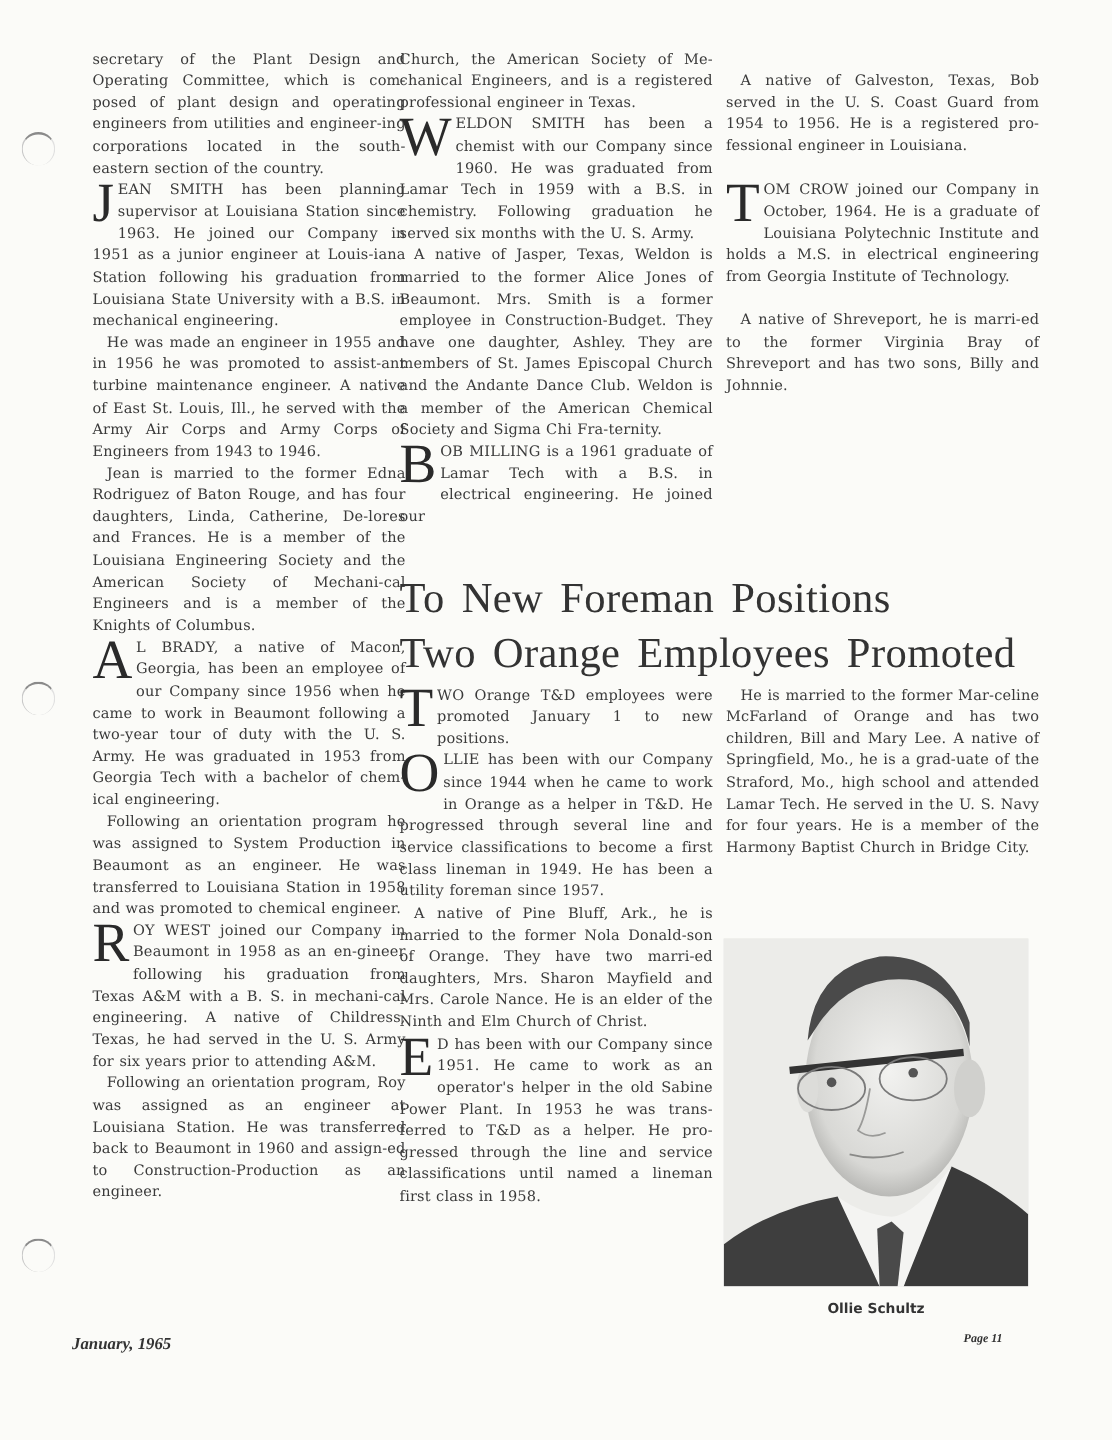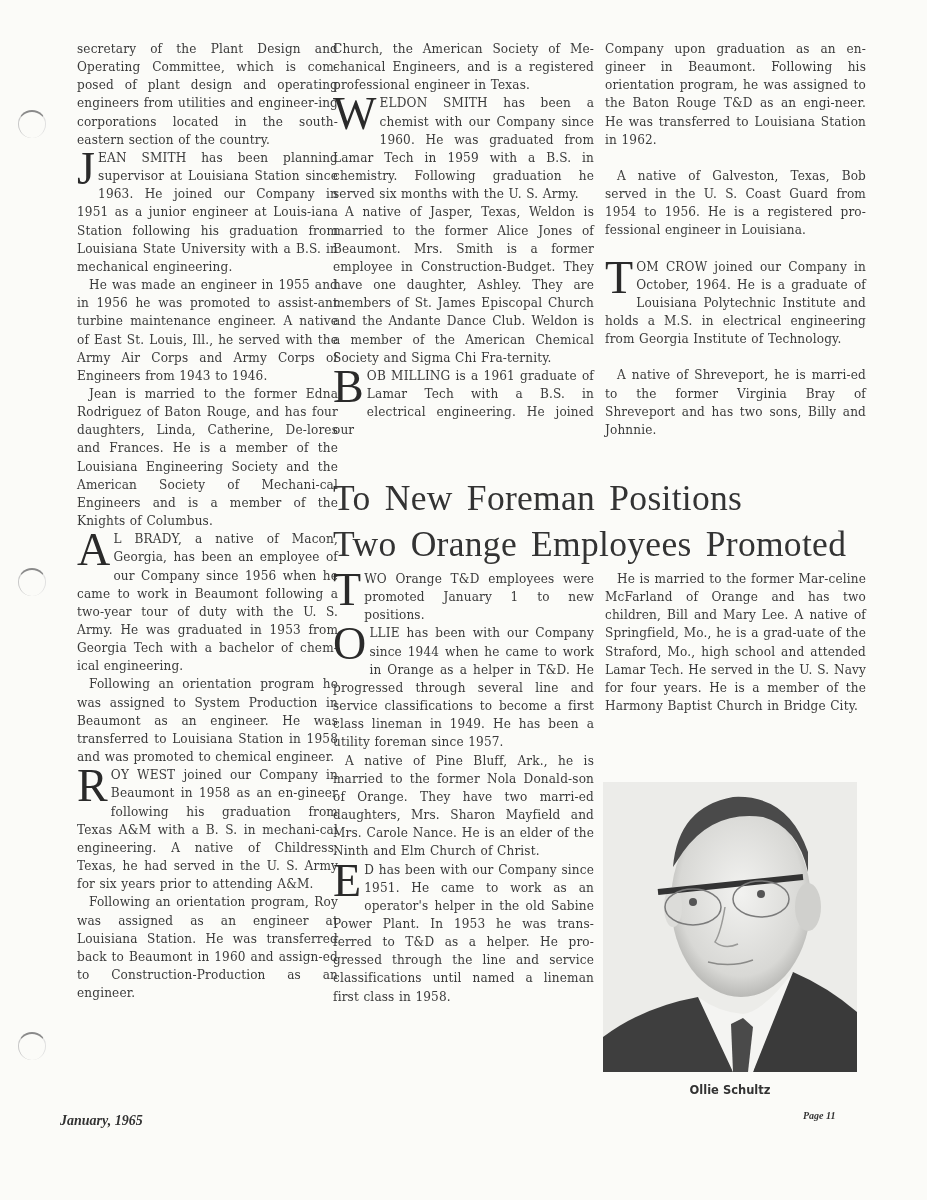--- a/index.html
+++ b/index.html
@@ -71,21 +71,20 @@
 </div>
 
 <div class="col" style="left:333px; top:40px;">
   <p class="noind">Church, the American Society of Me-chanical Engineers, and is a registered professional engineer in Texas.</p>
   <p class="lead"><span class="drop">W</span><span>ELDON SMITH has been a chemist with our Company since 1960. He was graduated from Lamar Tech in 1959 with a B.S. in chemistry. Following graduation he served six months with the U. S. Army.</span></p>
   <p>A native of Jasper, Texas, Weldon is married to the former Alice Jones of Beaumont. Mrs. Smith is a former employee in Construction-Budget. They have one daughter, Ashley. They are members of St. James Episcopal Church and the Andante Dance Club. Weldon is a member of the American Chemical Society and Sigma Chi Fra-ternity.</p>
   <p class="lead"><span class="drop">B</span><span>OB MILLING is a 1961 graduate of Lamar Tech with a B.S. in electrical engineering. He joined our</span></p>
 </div>
 
 <div class="col" style="left:605px; top:40px;">
-  <p class="noind">Company upon graduation as an en-gineer in Beaumont. Following his orientation program, he was assigned to the Baton Rouge T&amp;D as an engi-neer. He was transferred to Louisiana Station in 1962.</p>
   <p class="gap">A native of Galveston, Texas, Bob served in the U. S. Coast Guard from 1954 to 1956. He is a registered pro-fessional engineer in Louisiana.</p>
   <p class="lead gap"><span class="drop">T</span><span>OM CROW joined our Company in October, 1964. He is a graduate of Louisiana Polytechnic Institute and holds a M.S. in electrical engineering from Georgia Institute of Technology.</span></p>
   <p class="gap">A native of Shreveport, he is marri-ed to the former Virginia Bray of Shreveport and has two sons, Billy and Johnnie.</p>
 </div>
 
 <div class="headline">
   <div>To New Foreman Positions</div>
   <div>Two Orange Employees Promoted</div>
 </div>
 

